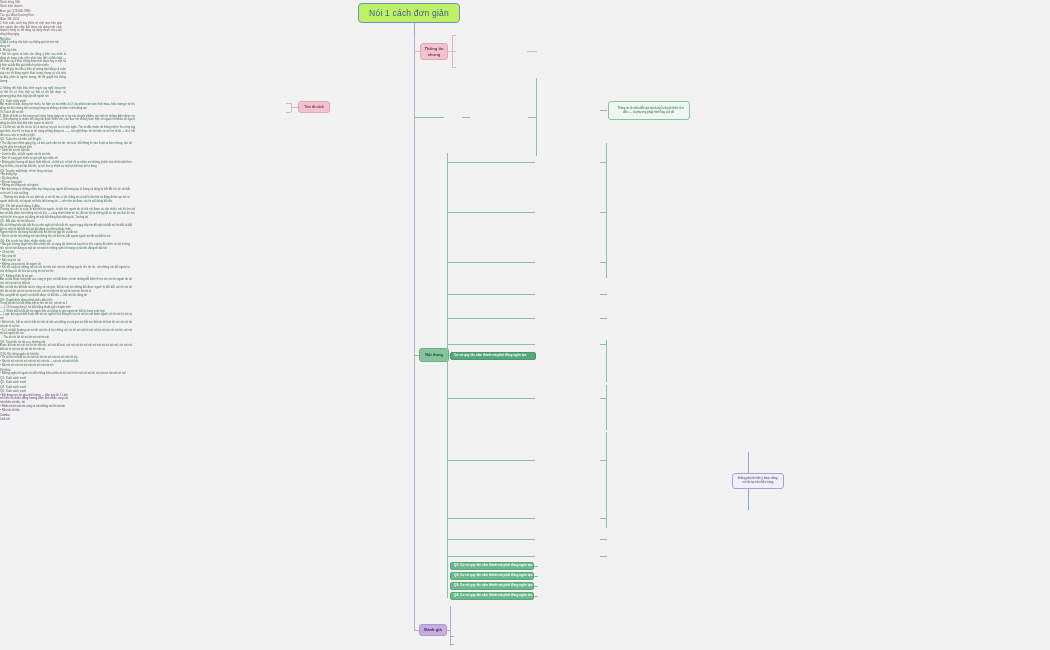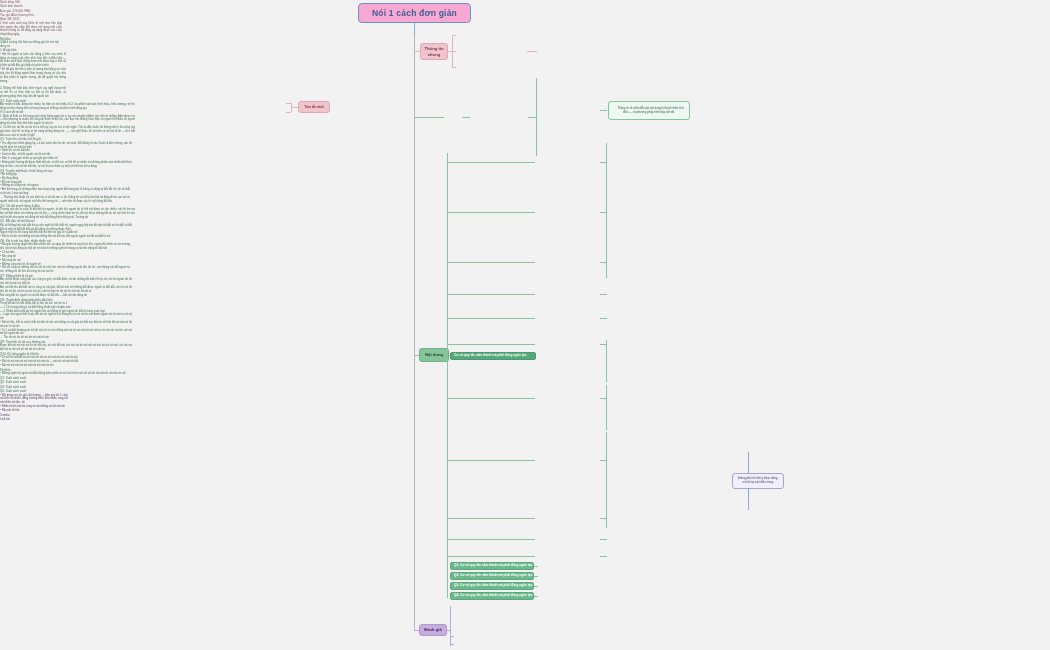--- a/index.html
+++ b/index.html
@@ -9,23 +9,23 @@
     background:#f2f2f2;
     font-family:"Liberation Sans","DejaVu Sans",sans-serif;
     overflow:hidden;
     position:relative;
   }
   #canvas{position:absolute;left:0;top:0;width:1050px;height:650px;}
   .node{position:absolute;box-sizing:border-box;}
 
   
   .root{
-    left:358px;top:3px;width:113px;height:20px;
-    background:#f9a8d4;border:1.2px solid #6f92c4;border-radius:4px;
-    color:#3c5f94;font-size:8.5px;font-weight:bold;
+    left:358px;top:3px;width:102px;height:20px;
+    background:#bef264;border:1.2px solid #6f92c4;border-radius:4px;
+    color:#3c5f94;font-size:8.5px;font-weight:normal;
     display:flex;align-items:center;justify-content:center;
     letter-spacing:.2px;
   }
 
   
   .topic-pink{
     background:#f0c3cd;border:1px solid #e0a8b6;border-radius:3px;
     color:#6d3b47;font-size:4.2px;font-weight:bold;
     display:flex;align-items:center;justify-content:center;
     text-align:center;line-height:1.25;padding:1px 2px;

